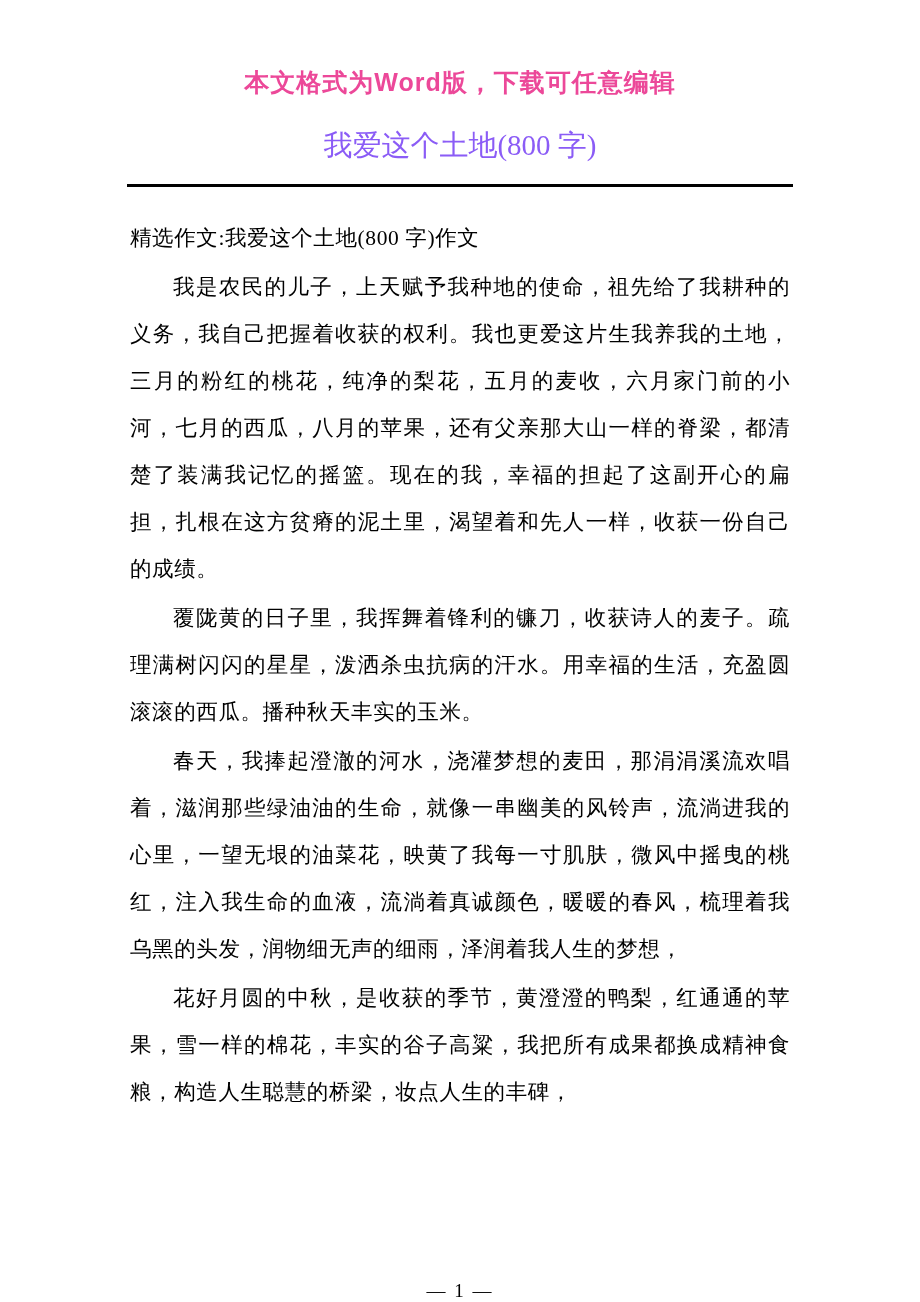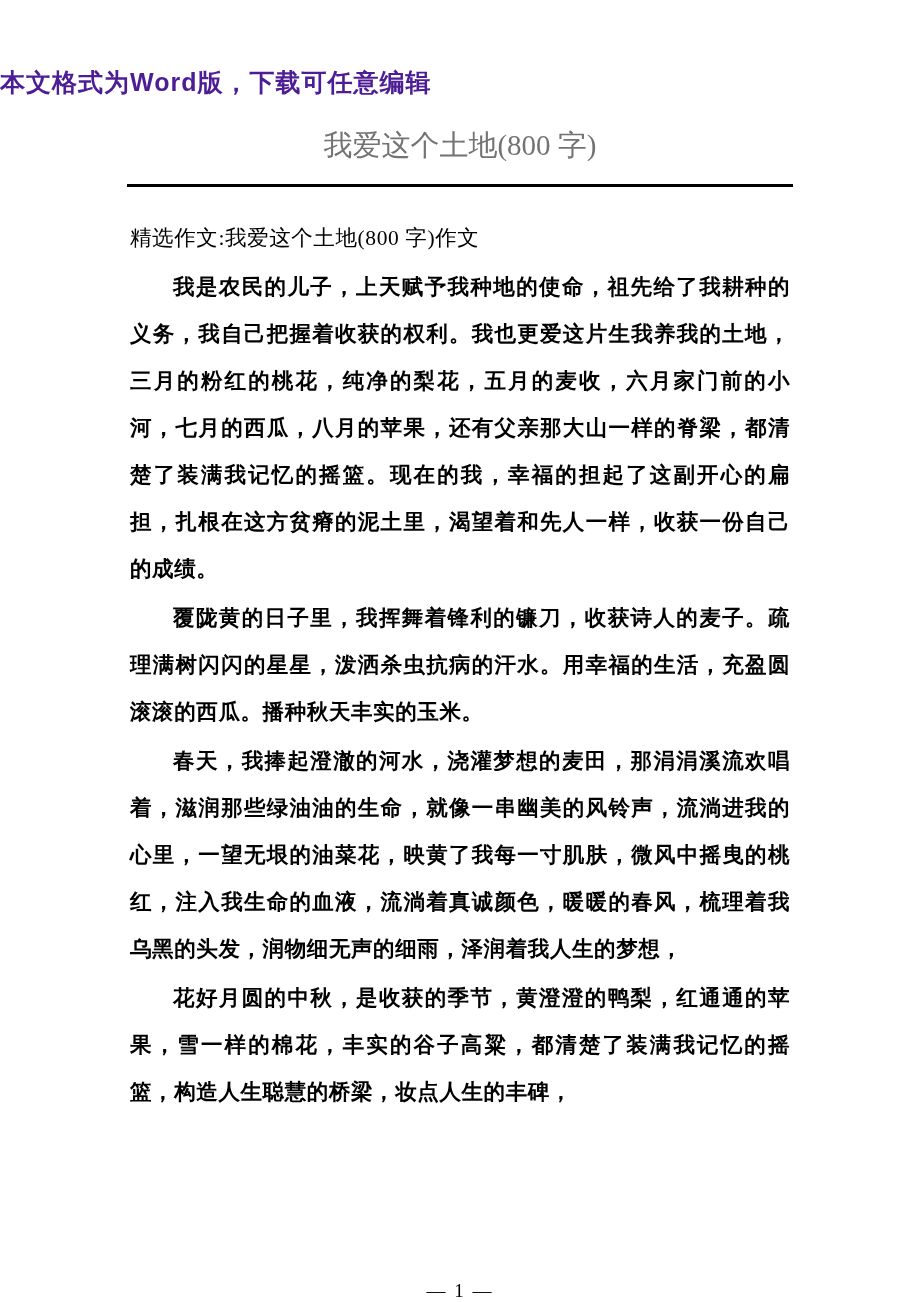--- a/index.html
+++ b/index.html
@@ -16,31 +16,31 @@
     overflow: hidden;
   }
   .page {
     width: 920px;
     height: 1302px;
     box-sizing: border-box;
     padding: 0;
     position: relative;
   }
   .banner {
-    text-align: left;
-    color: #4c1d95;
+    text-align: center;
+    color: #ec4899;
     font-weight: bold;
     font-size: 25px;
     letter-spacing: 1px;
     margin-top: 66px;
     font-family: "Liberation Sans", "DejaVu Sans", sans-serif;
   }
   .doc-title {
     text-align: center;
-    color: #737373;
+    color: #8b5cf6;
     font-size: 29px;
     margin-top: 27px;
     font-family: "Liberation Serif", "DejaVu Serif", serif;
   }
   .rule {
     width: 666px;
     margin: 18px auto 0 auto;
     border-top: 3px solid #000000;
   }
   .body-area {
@@ -52,21 +52,20 @@
     margin: 0 0 2px 0;
     font-size: 21.5px;
     line-height: 47px;
     text-align: justify;
     text-justify: inter-ideograph;
     letter-spacing: 0.6px;
     font-family: "Liberation Serif", "DejaVu Serif", serif;
   }
   p.indent {
     text-indent: 2em;
-    font-weight: bold;
   }
   p.noindent {
     text-indent: 0;
   }
   .footer {
     position: absolute;
     bottom: 66px;
     left: 0;
     width: 920px;
     text-align: center;
@@ -84,18 +83,18 @@
 
   <div class="doc-title">我爱这个土地(800 字)</div>
 
   <div class="rule"></div>
 
   <div class="body-area">
     <p class="para noindent">精选作文:我爱这个土地(800 字)作文</p>
     <p class="para indent">我是农民的儿子，上天赋予我种地的使命，祖先给了我耕种的义务，我自己把握着收获的权利。我也更爱这片生我养我的土地，三月的粉红的桃花，纯净的梨花，五月的麦收，六月家门前的小河，七月的西瓜，八月的苹果，还有父亲那大山一样的脊梁，都清楚了装满我记忆的摇篮。现在的我，幸福的担起了这副开心的扁担，扎根在这方贫瘠的泥土里，渴望着和先人一样，收获一份自己的成绩。</p>
     <p class="para indent">覆陇黄的日子里，我挥舞着锋利的镰刀，收获诗人的麦子。疏理满树闪闪的星星，泼洒杀虫抗病的汗水。用幸福的生活，充盈圆滚滚的西瓜。播种秋天丰实的玉米。</p>
     <p class="para indent">春天，我捧起澄澈的河水，浇灌梦想的麦田，那涓涓溪流欢唱着，滋润那些绿油油的生命，就像一串幽美的风铃声，流淌进我的心里，一望无垠的油菜花，映黄了我每一寸肌肤，微风中摇曳的桃红，注入我生命的血液，流淌着真诚颜色，暖暖的春风，梳理着我乌黑的头发，润物细无声的细雨，泽润着我人生的梦想，</p>
-    <p class="para indent">花好月圆的中秋，是收获的季节，黄澄澄的鸭梨，红通通的苹果，雪一样的棉花，丰实的谷子高粱，都清楚了装满我记忆的摇篮，构造人生聪慧的桥梁，妆点人生的丰碑，</p>
+    <p class="para indent">花好月圆的中秋，是收获的季节，黄澄澄的鸭梨，红通通的苹果，雪一样的棉花，丰实的谷子高粱，我把所有成果都换成精神食粮，构造人生聪慧的桥梁，妆点人生的丰碑，</p>
   </div>
 
   <div class="footer">— 1 —</div>
 
 </div>
 
 </body></html>

